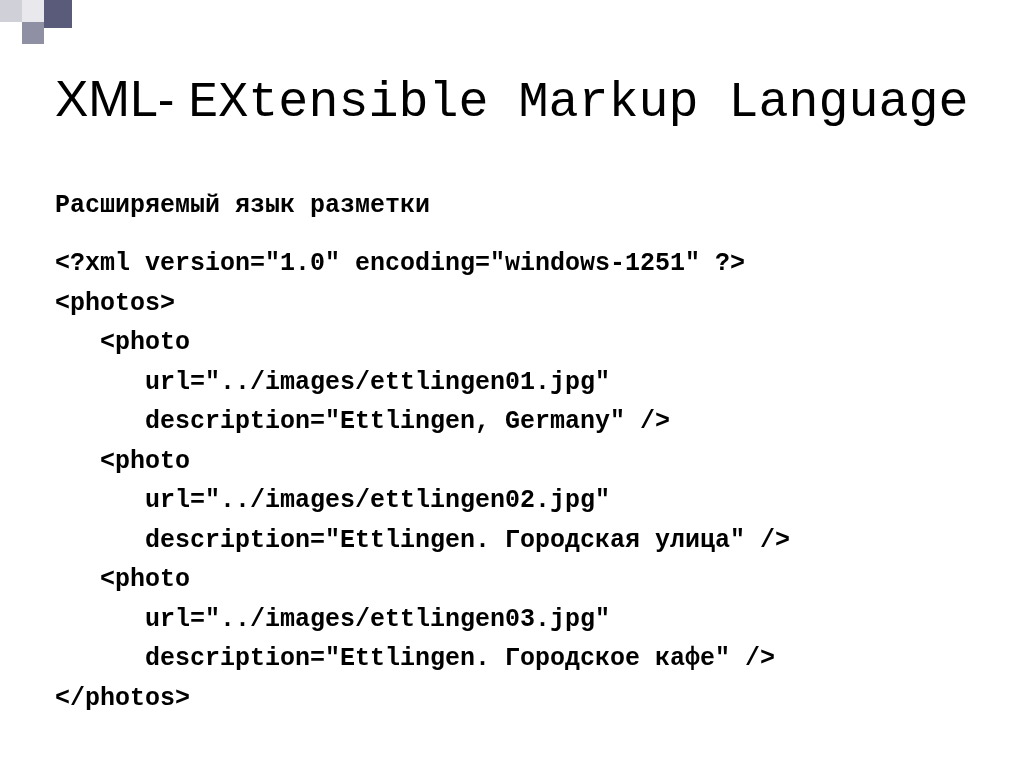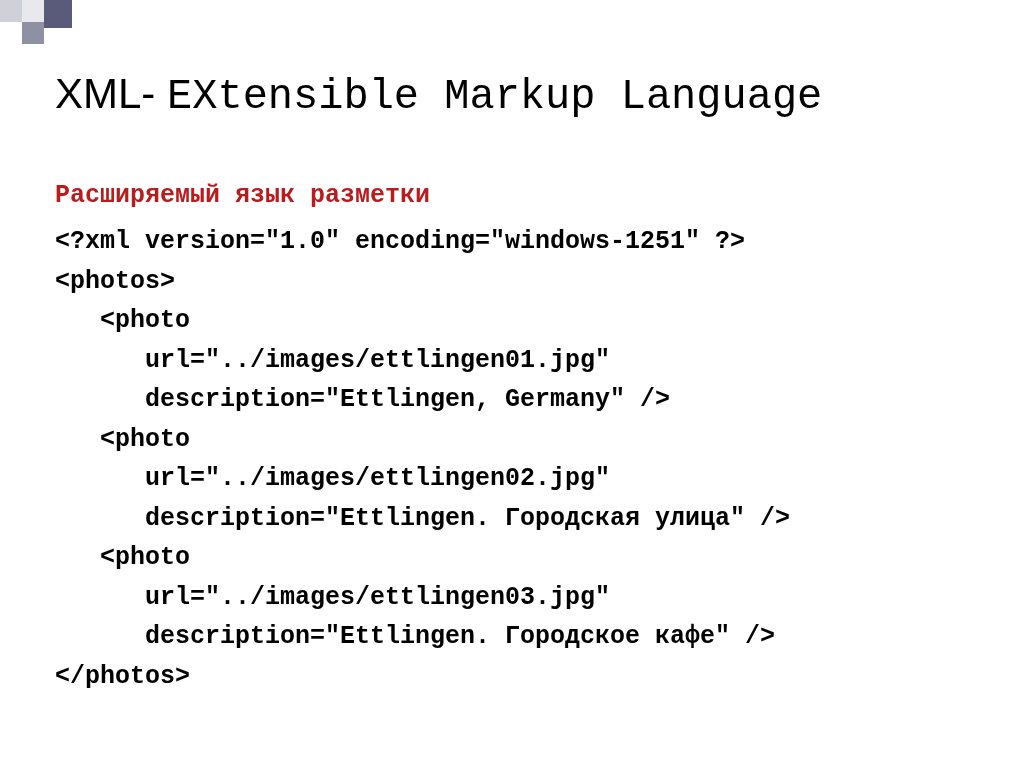--- a/index.html
+++ b/index.html
@@ -50,39 +50,39 @@
       top: 22px;
       left: 22px;
       width: 22px;
       height: 22px;
       background: #9090a5;
     }
     .content {
       padding: 70px 50px 0 55px;
     }
     .title {
-      font-size: 42px;
+      font-size: 50px;
       color: #000000;
       margin-bottom: 60px;
       white-space: nowrap;
     }
     .title-bold {
       font-family: Arial, sans-serif;
       font-weight: normal;
     }
     .title-mono {
       font-family: 'Courier New', monospace;
       font-weight: normal;
     }
     .subtitle {
       font-family: 'Courier New', monospace;
       font-weight: bold;
       font-size: 25px;
-      color: #b91c1c;
-      margin-bottom: 12px;
+      color: #000000;
+      margin-bottom: 24px;
     }
     .code-block {
       font-family: 'Courier New', monospace;
       font-weight: bold;
       font-size: 25px;
       color: #000000;
       line-height: 1.58;
       white-space: pre;
     }
   </style>

